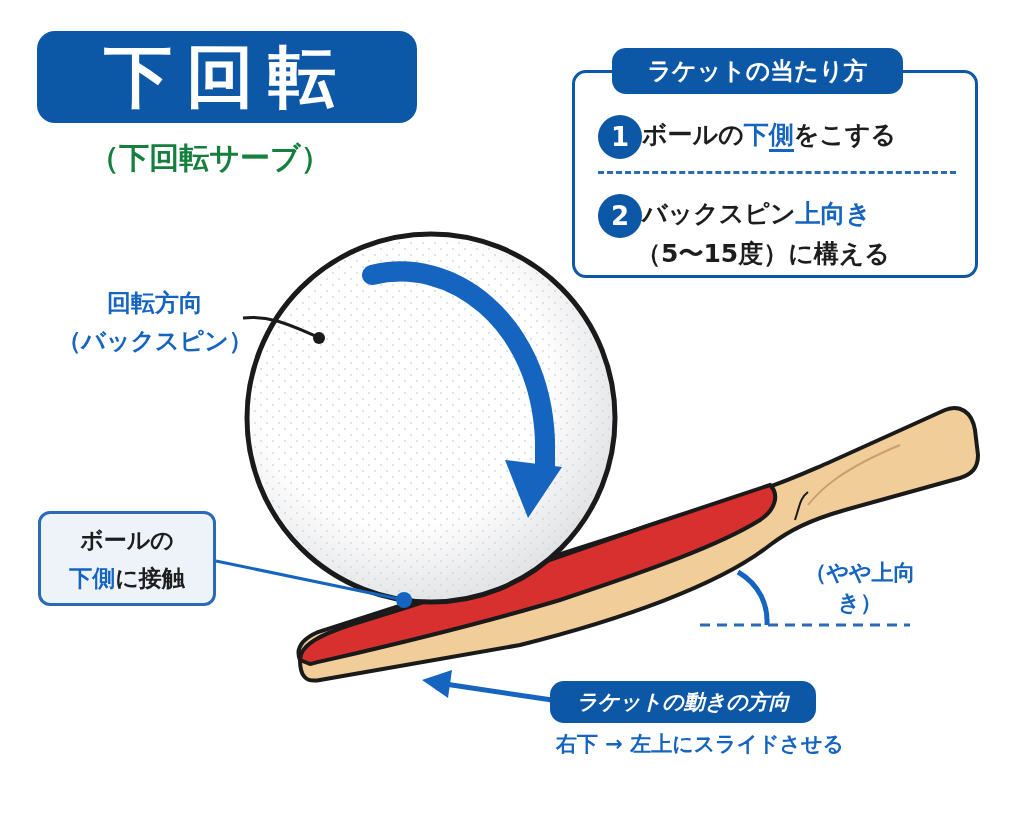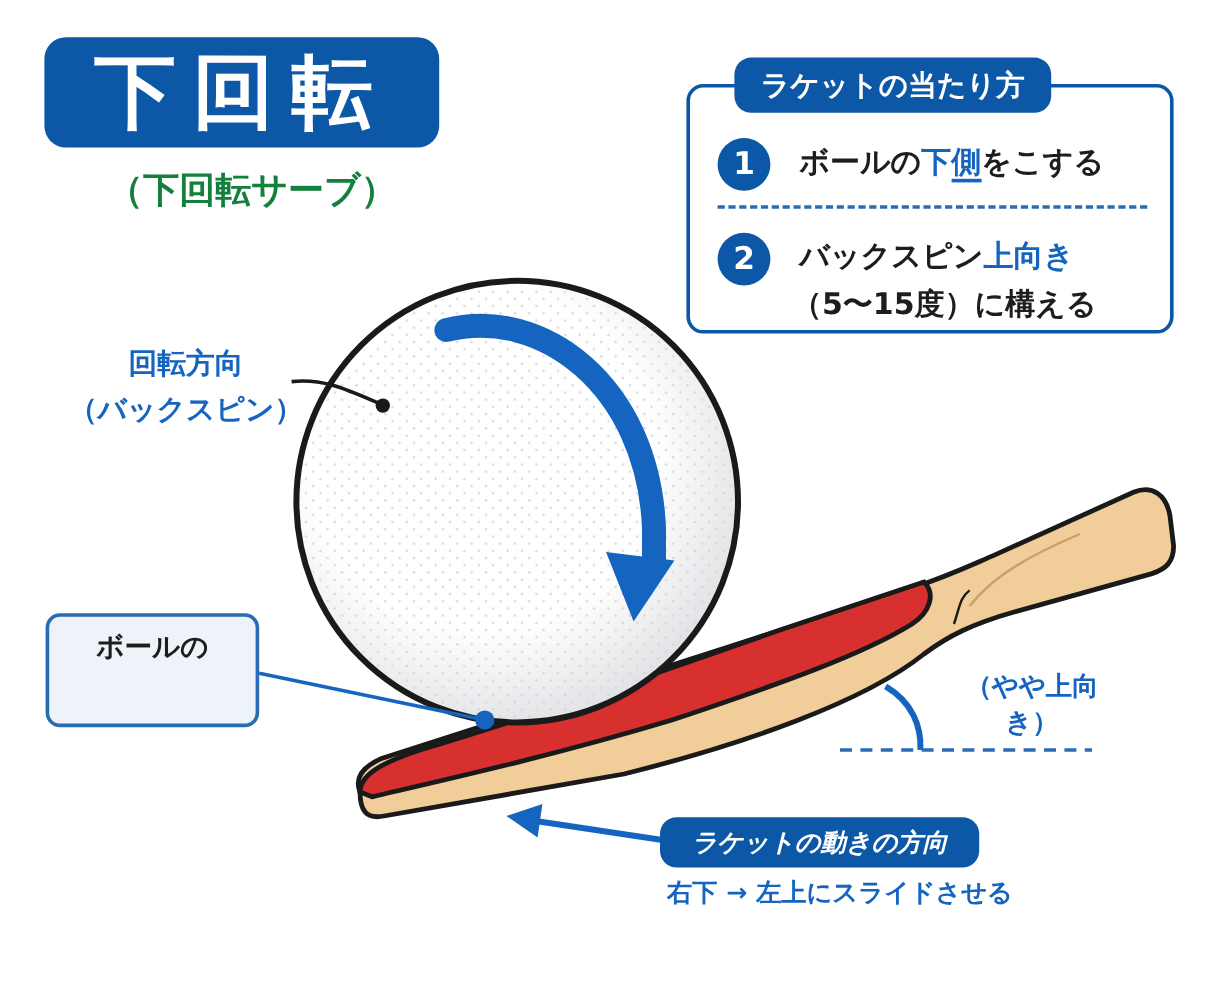--- a/index.html
+++ b/index.html
@@ -1,30 +1,30 @@
 <!DOCTYPE html>
 <html><head>
 <meta charset="utf-8">
 <style>
   html, body { margin: 0; padding: 0; background: #ffffff; }
   body { width: 1024px; height: 819px; position: relative; overflow: hidden;
          font-family: "DejaVu Sans", "Liberation Sans", sans-serif; color: #1d1d1d; }
   .abs { position: absolute; }
-  .title-box { left: 37px; top: 31px; width: 329px; height: 92px; background: #0d58a6;
+  .title-box { left: 37px; top: 31px; width: 380px; height: 92px; background: #0d58a6;
                border-radius: 18px; color: #fff; font-size: 68px; font-weight: bold;
                display: flex; align-items: center; justify-content: center; letter-spacing: 14px; }
   .subtitle { left: 60px; top: 138px; width: 300px; text-align: center; font-size: 30px; font-weight: bold; color: #15803d; }
   .method-box { left: 572px; top: 70px; width: 406px; height: 208px; border: 3px solid #0d58a6;
                 border-radius: 14px; box-sizing: border-box; background: #fff; }
-  .method-header { left: 612px; top: 48px; width: 264px; height: 46px; background: #0d58a6; border-radius: 14px;
+  .method-header { left: 612px; top: 48px; width: 291px; height: 46px; background: #0d58a6; border-radius: 14px;
                    color: #fff; font-size: 24px; font-weight: bold; display: flex; align-items: center; justify-content: center; }
   .step { display: flex; align-items: flex-start; }
   .num { width: 44px; height: 44px; border-radius: 50%; background: #0d58a6; color: #fff;
          font-size: 26px; font-weight: bold; display: flex; align-items: center; justify-content: center; flex-shrink: 0; }
-  .step-text { font-size: 25px; font-weight: bold; color: #1d1d1d; line-height: 40px; margin-left: 24px; }
+  .step-text { font-size: 25px; font-weight: bold; color: #1d1d1d; line-height: 40px; margin-left: 0; }
   .hl { color: #1565c0; }
   .ul { border-bottom: 3px solid #1565c0; }
   .dash { left: 598px; top: 171px; width: 358px; border-top: 3px dashed #2a6bb5; }
   .rot-label { left: 50px; top: 284px; width: 210px; text-align: center; color: #1565c0; font-size: 24px; font-weight: bold; line-height: 38px; }
   .contact-box { left: 38px; top: 511px; width: 178px; height: 95px; border: 3px solid #2a6bb5; border-radius: 12px;
                  background: #eef3fa; box-sizing: border-box; text-align: center; font-size: 23px; font-weight: bold; line-height: 38px; padding-top: 7px; }
   .angle-label { left: 790px; top: 558px; width: 140px; text-align: center; color: #1565c0; font-size: 22px; font-weight: bold; line-height: 30px; }
   .motion-pill { left: 550px; top: 681px; width: 266px; height: 42px; background: #0d58a6; border-radius: 14px;
                  color: #fff; font-size: 21px; font-weight: bold; display: flex; align-items: center; justify-content: center; font-style: italic; }
   .motion-desc { left: 520px; top: 730px; width: 360px; text-align: center; color: #1565c0; font-size: 21px; font-weight: bold; }
@@ -100,20 +100,21 @@
   </div>
 </div>
 
 <div class="abs rot-label">
   <div>回転方向</div>
   <div>（バックスピン）</div>
 </div>
 
 <div class="abs contact-box">
   <div>ボールの</div>
+  <div><span class="hl">下側</span><span>に接触</span></div>
 </div>
 
 <div class="abs angle-label">
   <div>（やや上向き）</div>
 </div>
 
 <div class="abs motion-pill">ラケットの動きの方向</div>
 <div class="abs motion-desc">右下 → 左上にスライドさせる</div>
 
 </body></html>

